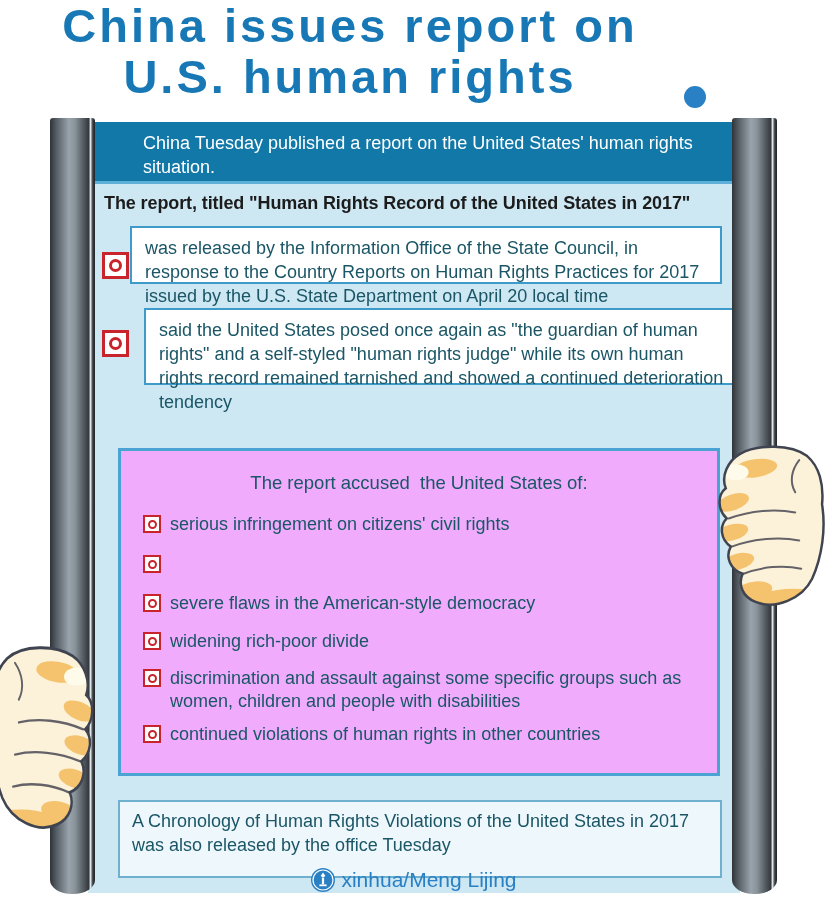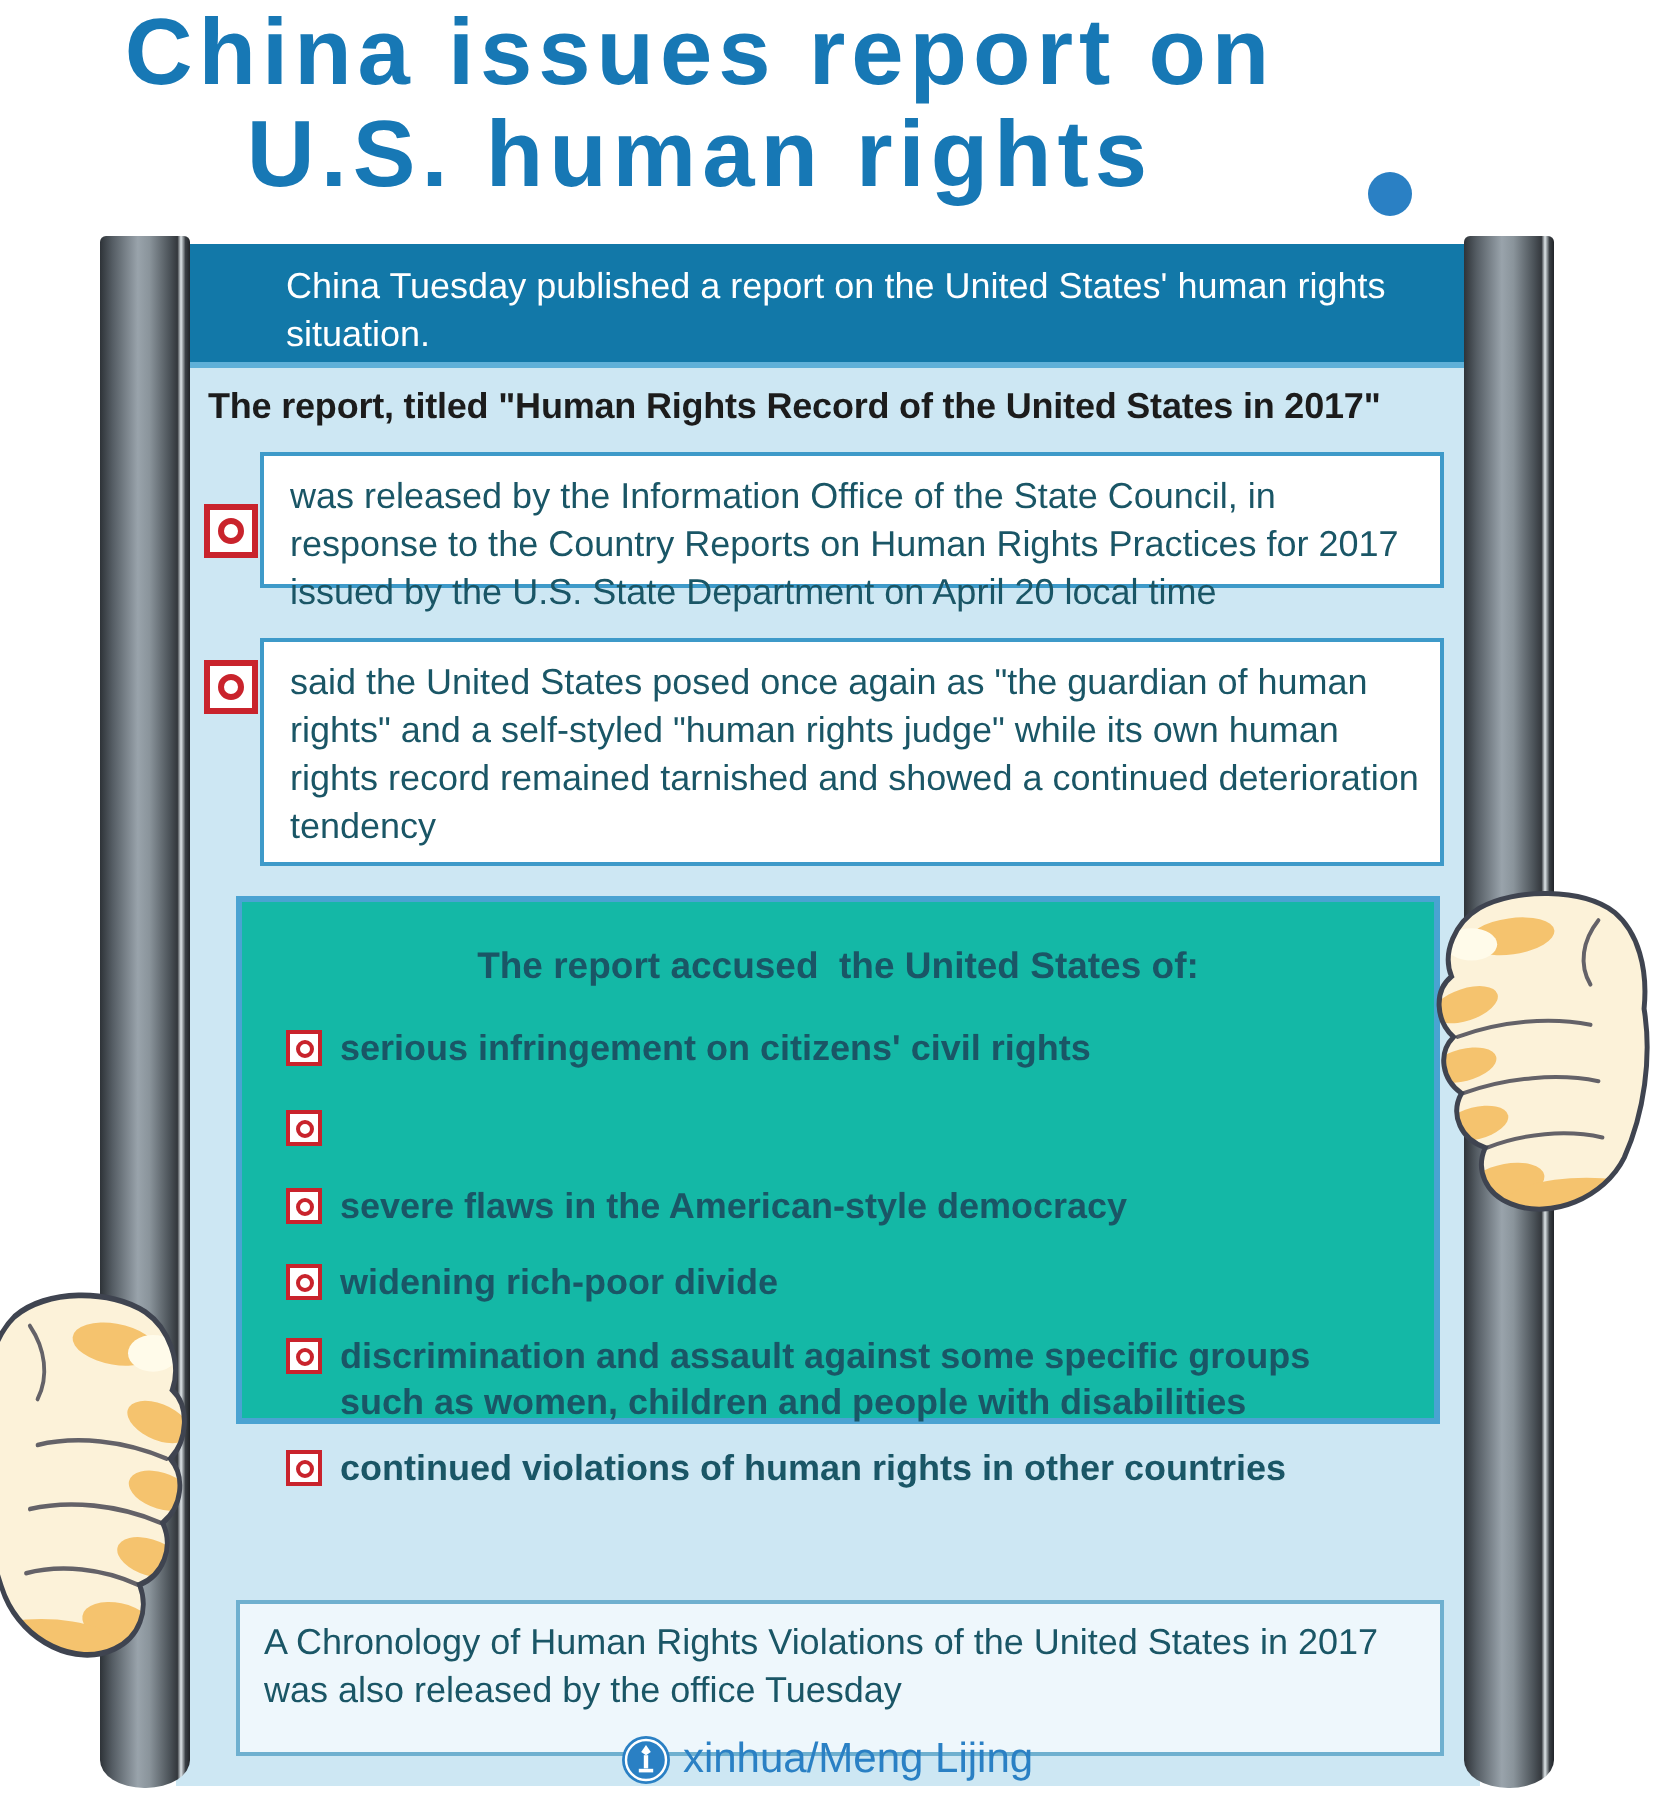--- a/index.html
+++ b/index.html
@@ -28,35 +28,35 @@
          border-bottom:3px solid #5fb0d8;box-sizing:border-box;color:#ffffff;
          padding:9px 30px 0 55px;font-size:18px;line-height:24px;z-index:2;}
 
   .report-title{position:absolute;left:104px;top:193px;width:630px;z-index:2;
          font-size:18px;font-weight:bold;color:#1c1c1c;white-space:nowrap;letter-spacing:-0.1px;}
 
   
   .pointbox{position:absolute;left:130px;width:592px;background:#ffffff;
          border:2px solid #3e9ac9;box-sizing:border-box;z-index:2;
          color:#1a5666;font-size:18px;line-height:24px;padding:8px 6px 0 13px;}
-  .pointbox1{top:226px;height:68px;}
-  .pointbox2{top:319px;height:114px;}
+  .pointbox1{top:226px;height:58px;}
+  .pointbox2{top:308px;height:77px;margin-left:14px;}
 
   
   .ticon{box-sizing:border-box;background:#ffffff;border:3px solid #c9232c;
          display:flex;align-items:center;justify-content:center;z-index:2;}
   .ticon-big{position:absolute;left:102px;width:27px;height:27px;}
   .ticon-big .ring{width:13px;height:13px;border:3.5px solid #c9232c;border-radius:50%;box-sizing:border-box;}
   .ticon1{top:252px;} .ticon2{top:330px;}
   .ticon-sm{width:18px;height:18px;border-width:2.5px;flex:0 0 18px;margin-top:2px;}
   .ticon-sm .ring{width:9px;height:9px;border:2.5px solid #c9232c;border-radius:50%;box-sizing:border-box;}
 
   
-  .accuse{position:absolute;left:118px;top:448px;width:602px;height:264px;z-index:2;
-          background:#14b8a6;border:3px solid #4aa3d2;box-sizing:border-box;font-weight:bold;}
+  .accuse{position:absolute;left:118px;top:448px;width:602px;height:328px;z-index:2;
+          background:#f0abfc;border:3px solid #4aa3d2;box-sizing:border-box;}
   .accuse-head{position:absolute;left:0;top:21px;width:100%;text-align:center;
           color:#1a5666;font-size:18.5px;white-space:pre-wrap;}
   .aitem{position:absolute;left:22px;display:flex;gap:9px;align-items:flex-start;
           color:#1a5666;font-size:18px;line-height:23px;width:556px;}
   .aitem-0{top:62px;} .aitem-1{top:102px;} .aitem-2{top:141px;}
   .aitem-3{top:179px;} .aitem-4{top:216px;} .aitem-5{top:272px;}
 
   
   .chron{position:absolute;left:118px;top:800px;width:604px;height:78px;z-index:2;
          background:#eef7fc;border:2px solid #6fb0cf;box-sizing:border-box;

